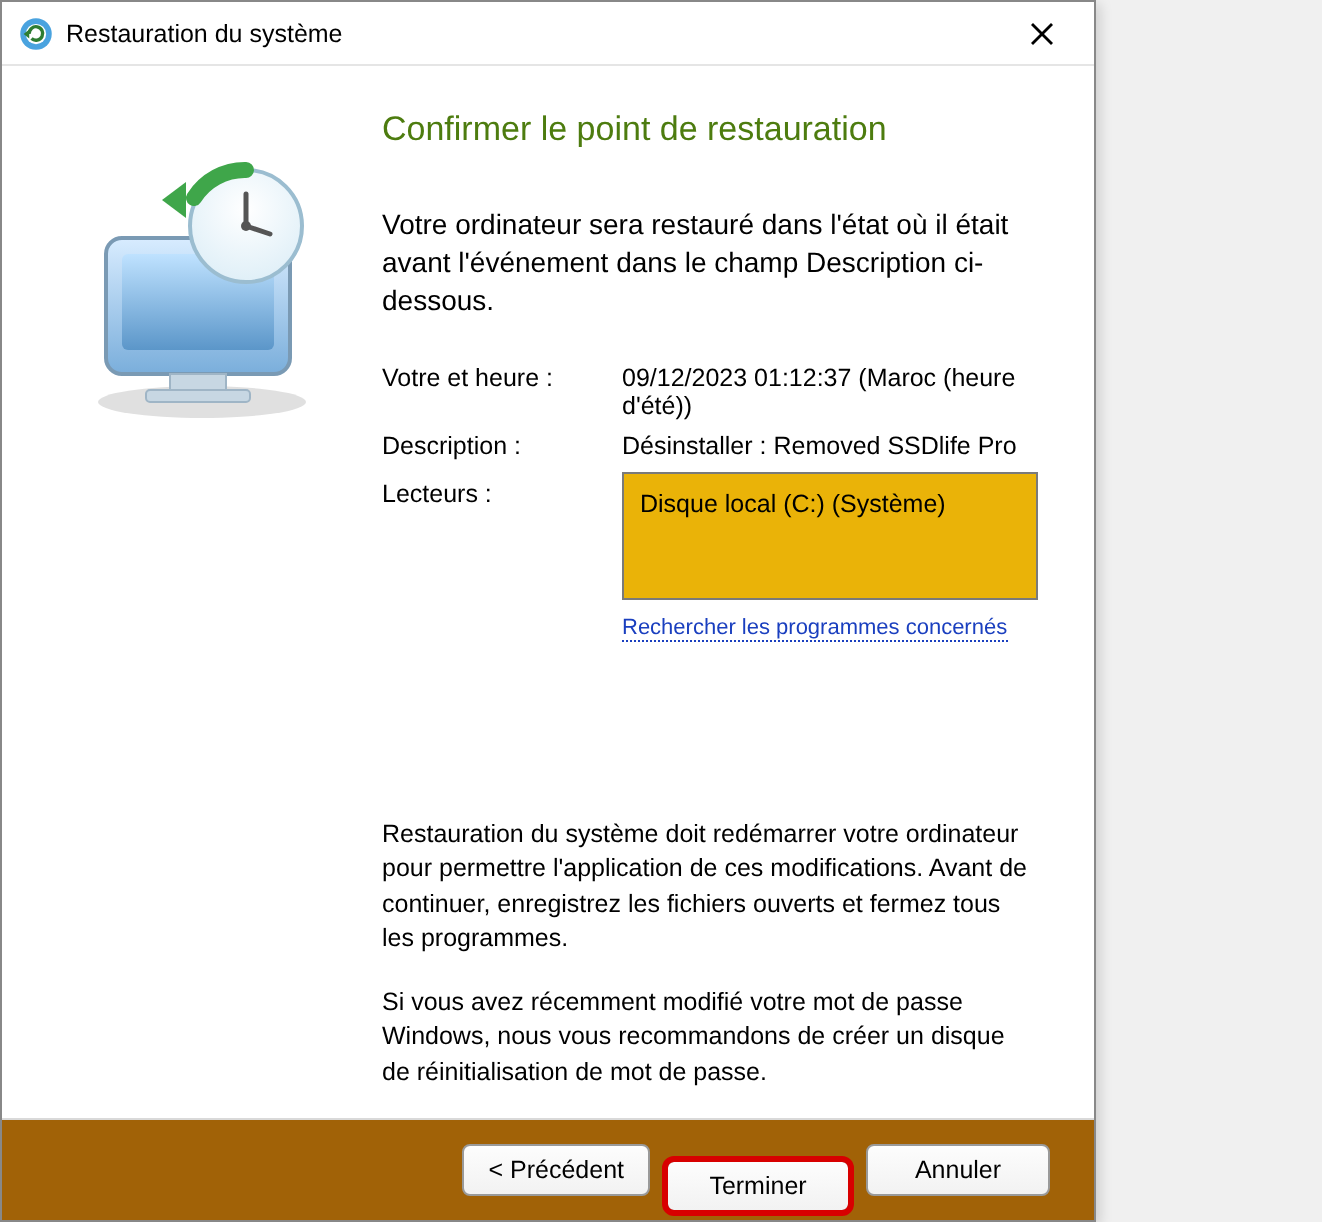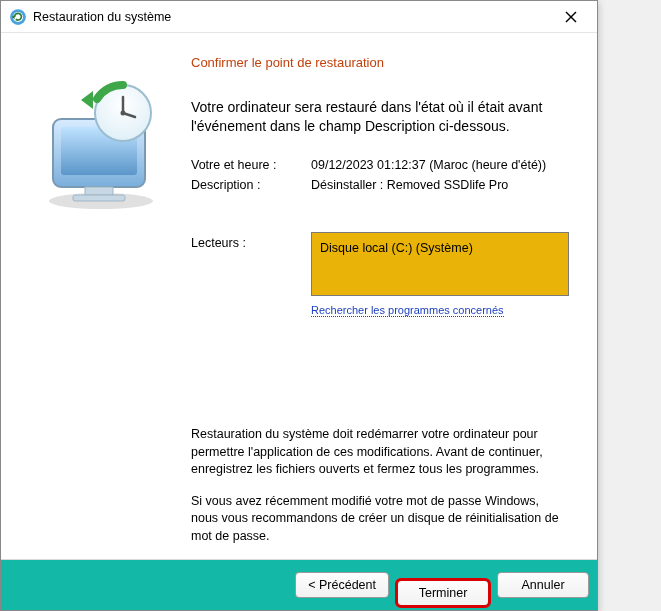--- a/index.html
+++ b/index.html
@@ -6,21 +6,21 @@
   body {
     margin: 0;
     font-family: "Segoe UI", Tahoma, sans-serif;
     font-size: 12px;
     background: #f0f0f0;
     width: 661px;
     height: 611px;
     overflow: hidden;
   }
   .window {
-    width: 598px;
+    width: 548px;
     height: 611px;
     background: #ffffff;
     border: 1px solid #888;
     display: flex;
     flex-direction: column;
     box-shadow: 2px 2px 6px rgba(0,0,0,0.15);
   }
   .titlebar {
     height: 32px;
     display: flex;
@@ -57,42 +57,42 @@
     justify-content: center;
     align-items: flex-start;
   }
   .rightcol {
     flex: 1;
     padding-right: 18px;
     display: flex;
     flex-direction: column;
   }
   h1.heading {
-    font-size: 13px;
+    font-size: 17px;
     font-weight: 400;
-    color: #c2410c;
+    color: #4d7c0f;
     margin: 4px 0 28px 0;
   }
   .intro {
     font-size: 14px;
     color: #000;
     line-height: 1.35;
     margin-bottom: 22px;
   }
   .field-row {
     display: flex;
     font-size: 12.5px;
     margin-bottom: 6px;
   }
   .field-label { width: 120px; }
   .field-value { flex: 1; }
   .drives-row {
     display: flex;
     font-size: 12.5px;
-    margin-top: 34px;
+    margin-top: 0;
     justify-content: center;
   }
   .drives-label { width: 120px; padding-top: 4px;}
   .drives-box {
     flex: 1;
     border: 1px solid #7a7a7a;
     height: 64px;
     padding: 8px 8px;
     background: #eab308;
   }
@@ -114,22 +114,22 @@
     line-height: 1.4;
   }
   .notes p { margin: 0 0 14px 0; }
   .notes p:last-child { margin-bottom: 6px; }
   .footer {
     height: 50px;
     display: flex;
     align-items: center;
     justify-content: flex-end;
     gap: 8px;
-    padding: 0 8px;
-    background: #14b8a6;
+    padding: 0 22px;
+    background: #a16207;
   }
   .btn {
     min-width: 92px;
     height: 26px;
     border: 1px solid #9a9a9a;
     border-radius: 4px;
     background: linear-gradient(#fdfdfd,#f2f2f2);
     font-size: 12.5px;
     padding: 0 12px;
     cursor: pointer;

